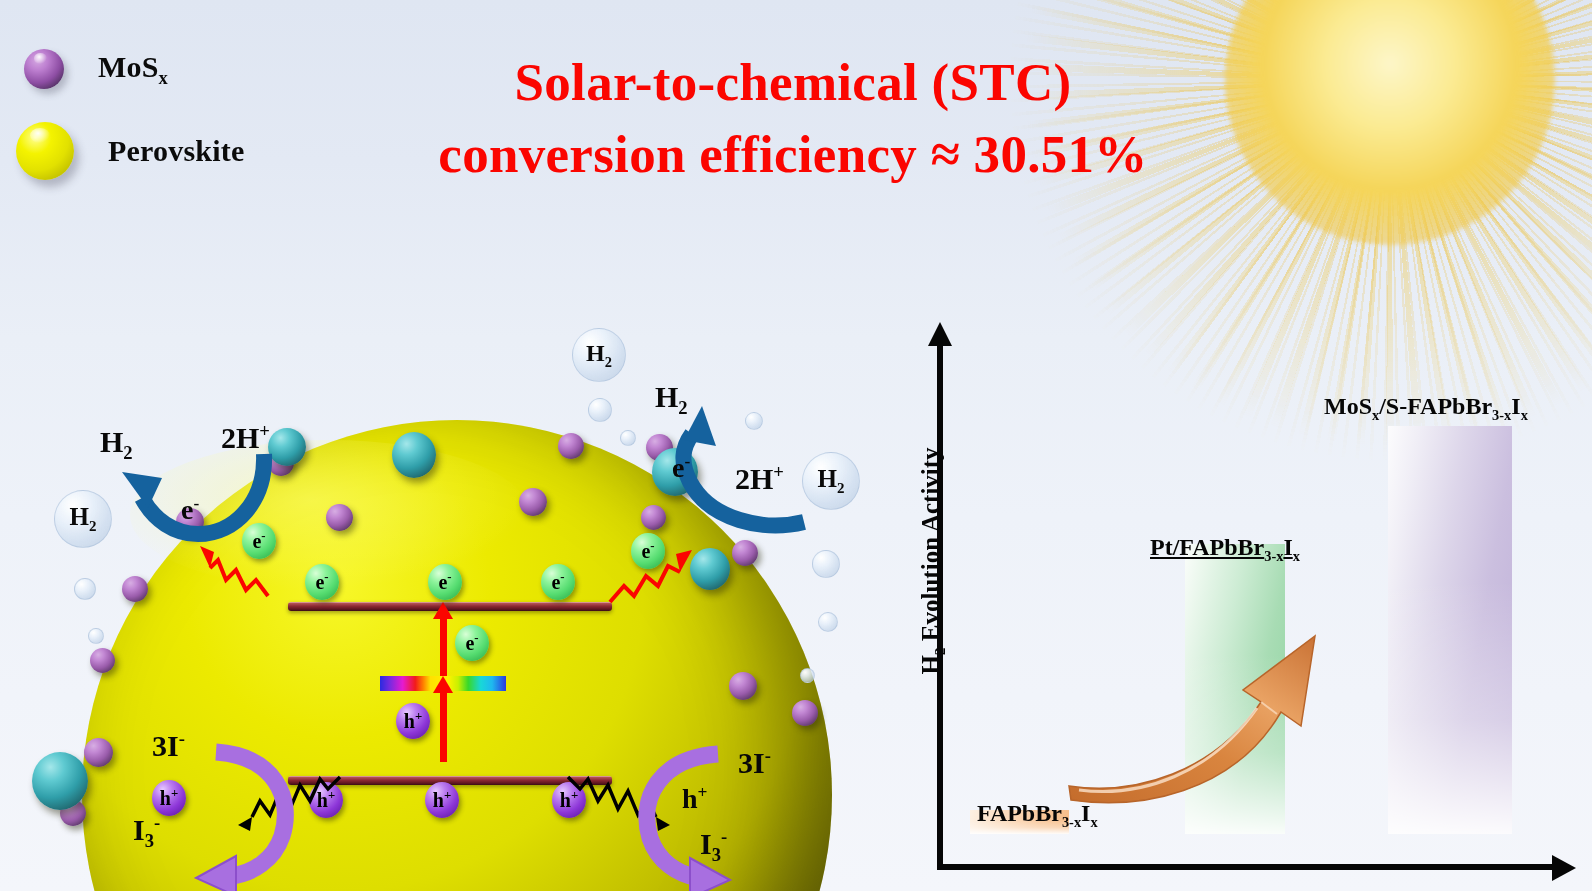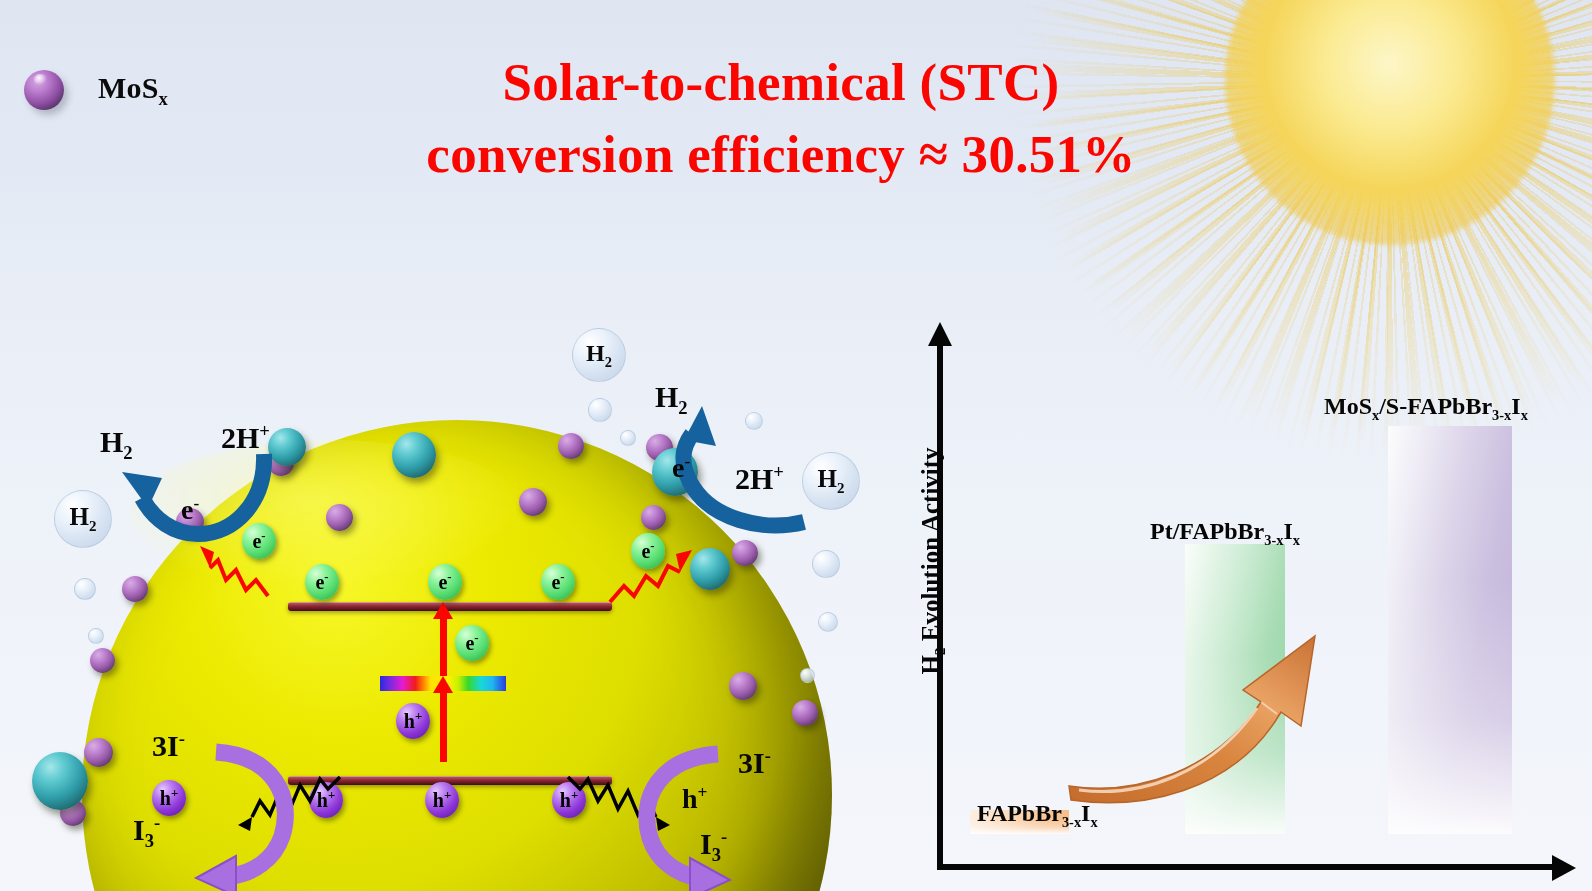--- a/index.html
+++ b/index.html
@@ -27,38 +27,38 @@
     -webkit-mask-image:radial-gradient(circle at 50% 50%, #000 14%, rgba(0,0,0,.8) 30%, rgba(0,0,0,.3) 52%, rgba(0,0,0,0) 72%);
     mask-image:radial-gradient(circle at 50% 50%, #000 14%, rgba(0,0,0,.8) 30%, rgba(0,0,0,.3) 52%, rgba(0,0,0,0) 72%);
   }
   #sun-core{position:absolute;left:50%;top:50%;transform:translate(-50%,-50%);
     width:330px;height:330px;border-radius:50%;
     background:radial-gradient(circle at 50% 45%, #fdf6c8 0%, #fbeB93 26%, #f5d559 52%, rgba(240,198,70,.55) 74%, rgba(240,198,70,0) 100%);
     filter:blur(2px);}
 
   
   #legend{position:absolute;left:14px;top:28px;}
-  .legend-row{display:flex;align-items:flex-end;height:82px;}
+  .legend-row{display:flex;align-items:center;height:82px;}
   .sphere{position:relative;border-radius:50%;flex:none;}
   .sphere::after{content:"";position:absolute;left:24%;top:11%;width:34%;height:26%;border-radius:50%;
     background:radial-gradient(ellipse at 40% 35%, rgba(255,255,255,.95), rgba(255,255,255,0) 72%);}
   .sp-mos{width:40px;height:40px;margin-left:10px;
     background:radial-gradient(circle at 34% 28%, #d5a8e2 0%, #bd7fd0 26%, #8e4ea4 58%, #432a52 88%, #2a1833 100%);
     box-shadow:4px 5px 7px rgba(70,70,90,.30);}
   .sp-pbs{width:44px;height:44px;margin-left:8px;
     background:radial-gradient(circle at 34% 26%, #9fe4e8 0%, #5ec8cf 24%, #2d9aa6 54%, #1d5a5f 84%, #123b40 100%);
     box-shadow:4px 5px 7px rgba(70,70,90,.30);}
   .sp-pvk{width:58px;height:58px;margin-left:2px;
     background:radial-gradient(circle at 33% 27%, #ffff92 0%, #f4f300 28%, #e2e100 58%, #b8b600 88%, #8d8b00 100%);
     box-shadow:5px 7px 9px rgba(70,70,90,.32);}
   .legend-label{margin-left:34px;font-weight:bold;font-size:30px;color:#0b0b0b;letter-spacing:.2px;}
   .legend-label sub{font-size:.62em;}
 
   
-  #title{position:absolute;left:351px;top:46px;width:860px;text-align:center;
+  #title{position:absolute;left:363px;top:46px;width:860px;text-align:center;
     color:#fb0500;font-weight:bold;font-size:53px;line-height:1.36;
     font-family:"Liberation Serif",serif;letter-spacing:.3px;}
 
   
   #pvk-sphere{position:absolute;left:82px;top:420px;width:750px;height:750px;border-radius:50%;
     background:
       radial-gradient(circle at 34% 22%, #f7f729 0%, #ecea00 20%, #dede00 40%, #b9b600 62%, #7d7a07 80%, #4a4508 94%, #2e2b06 100%);
     box-shadow:inset -40px -30px 90px rgba(0,0,0,.35);}
   #pvk-gloss{position:absolute;left:130px;top:440px;width:400px;height:150px;border-radius:50%;
     background:radial-gradient(ellipse at 45% 40%, rgba(255,255,140,.45), rgba(255,255,140,0) 70%);}
@@ -151,20 +151,24 @@
   <div id="title">
     <div>Solar-to-chemical (STC)</div>
     <div>conversion efficiency ≈ 30.51%</div>
   </div>
 
   <div id="legend">
     <div class="legend-row">
       <div class="sphere sp-mos"></div>
       <div class="legend-label">MoS<sub>x</sub></div>
     </div>
+    <div class="legend-row">
+      <div class="sphere sp-pvk"></div>
+      <div class="legend-label">Perovskite</div>
+    </div>
   </div>
 
   <div id="pvk-sphere"></div>
   <div id="pvk-gloss"></div>
 
   <div class="np mos" style="left:176px;top:508px;width:28px;height:28px;"></div>
   <div class="np mos" style="left:122px;top:576px;width:26px;height:26px;"></div>
   <div class="np mos" style="left:90px;top:648px;width:25px;height:25px;"></div>
   <div class="np mos" style="left:268px;top:450px;width:26px;height:26px;"></div>
   <div class="np mos" style="left:326px;top:504px;width:27px;height:27px;"></div>
@@ -302,21 +306,21 @@
     <div id="yaxis"></div>
     <div id="yhead"></div>
     <div id="xaxis"></div>
     <div id="xhead"></div>
     <div id="ylabel">H<sub>2</sub> Evolution Activity</div>
 
     <div class="bar" id="bar1"></div>
     <div class="bar-label" style="left:77px;top:470px;font-family:Liberation Serif, serif;">FAPbBr<sub>3-x</sub>I<sub>x</sub></div>
 
     <div class="bar" id="bar2"></div>
-    <div class="bar-label" style="left:250px;top:188px;">Pt/FAPbBr<sub>3-x</sub>I<sub>x</sub></div>
+    <div class="bar-label" style="left:250px;top:204px;text-decoration:underline;">Pt/FAPbBr<sub>3-x</sub>I<sub>x</sub></div>
 
     <div class="bar" id="bar3"></div>
     <div class="bar-label" style="left:424px;top:63px;">MoS<sub>x</sub>/S-FAPbBr<sub>3-x</sub>I<sub>x</sub></div>
 
     <svg id="trend-arrow" viewBox="0 0 280 220">
       <defs>
         <linearGradient id="og" x1="0" y1="1" x2="1" y2="0">
           <stop offset="0%" stop-color="#c46c2c"></stop>
           <stop offset="45%" stop-color="#d9853f"></stop>
           <stop offset="70%" stop-color="#e9a263"></stop>

